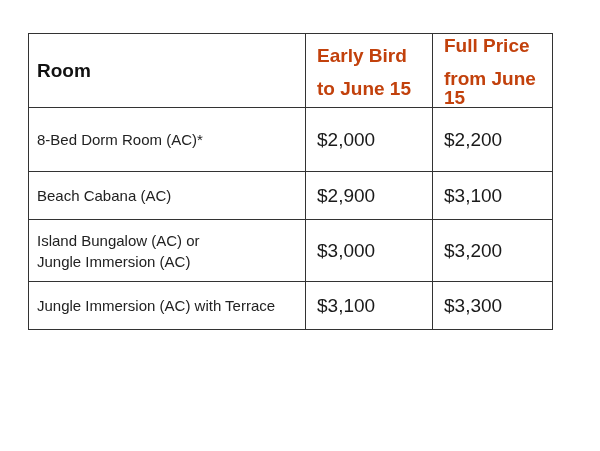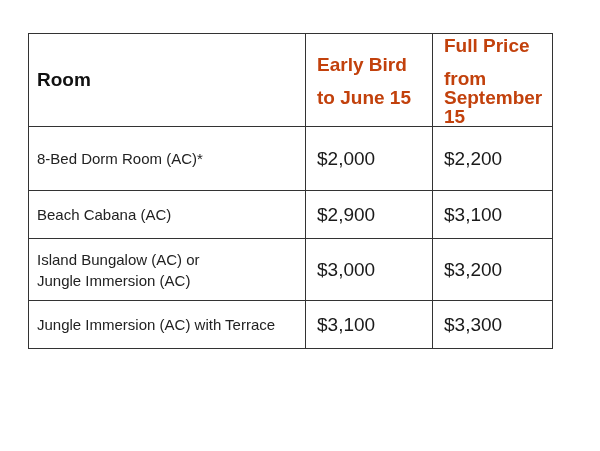--- a/index.html
+++ b/index.html
@@ -87,21 +87,21 @@
       <tr class="header-row">
         <th class="room-head">
           <span>Room</span>
         </th>
         <th class="price-head">
           <span class="head-main">Early Bird</span>
           <span class="head-sub">to June 15</span>
         </th>
         <th class="price-head">
           <span class="head-main">Full Price</span>
-          <span class="head-sub">from September 15</span>
+          <span class="head-sub">from June 15</span>
         </th>
       </tr>
     </thead>
     <tbody>
       <tr class="r-h47">
         <td class="room-cell">8-Bed Dorm Room (AC)*</td>
         <td class="price-cell">$2,000</td>
         <td class="price-cell">$2,200</td>
       </tr>
       <tr class="r-h48">

